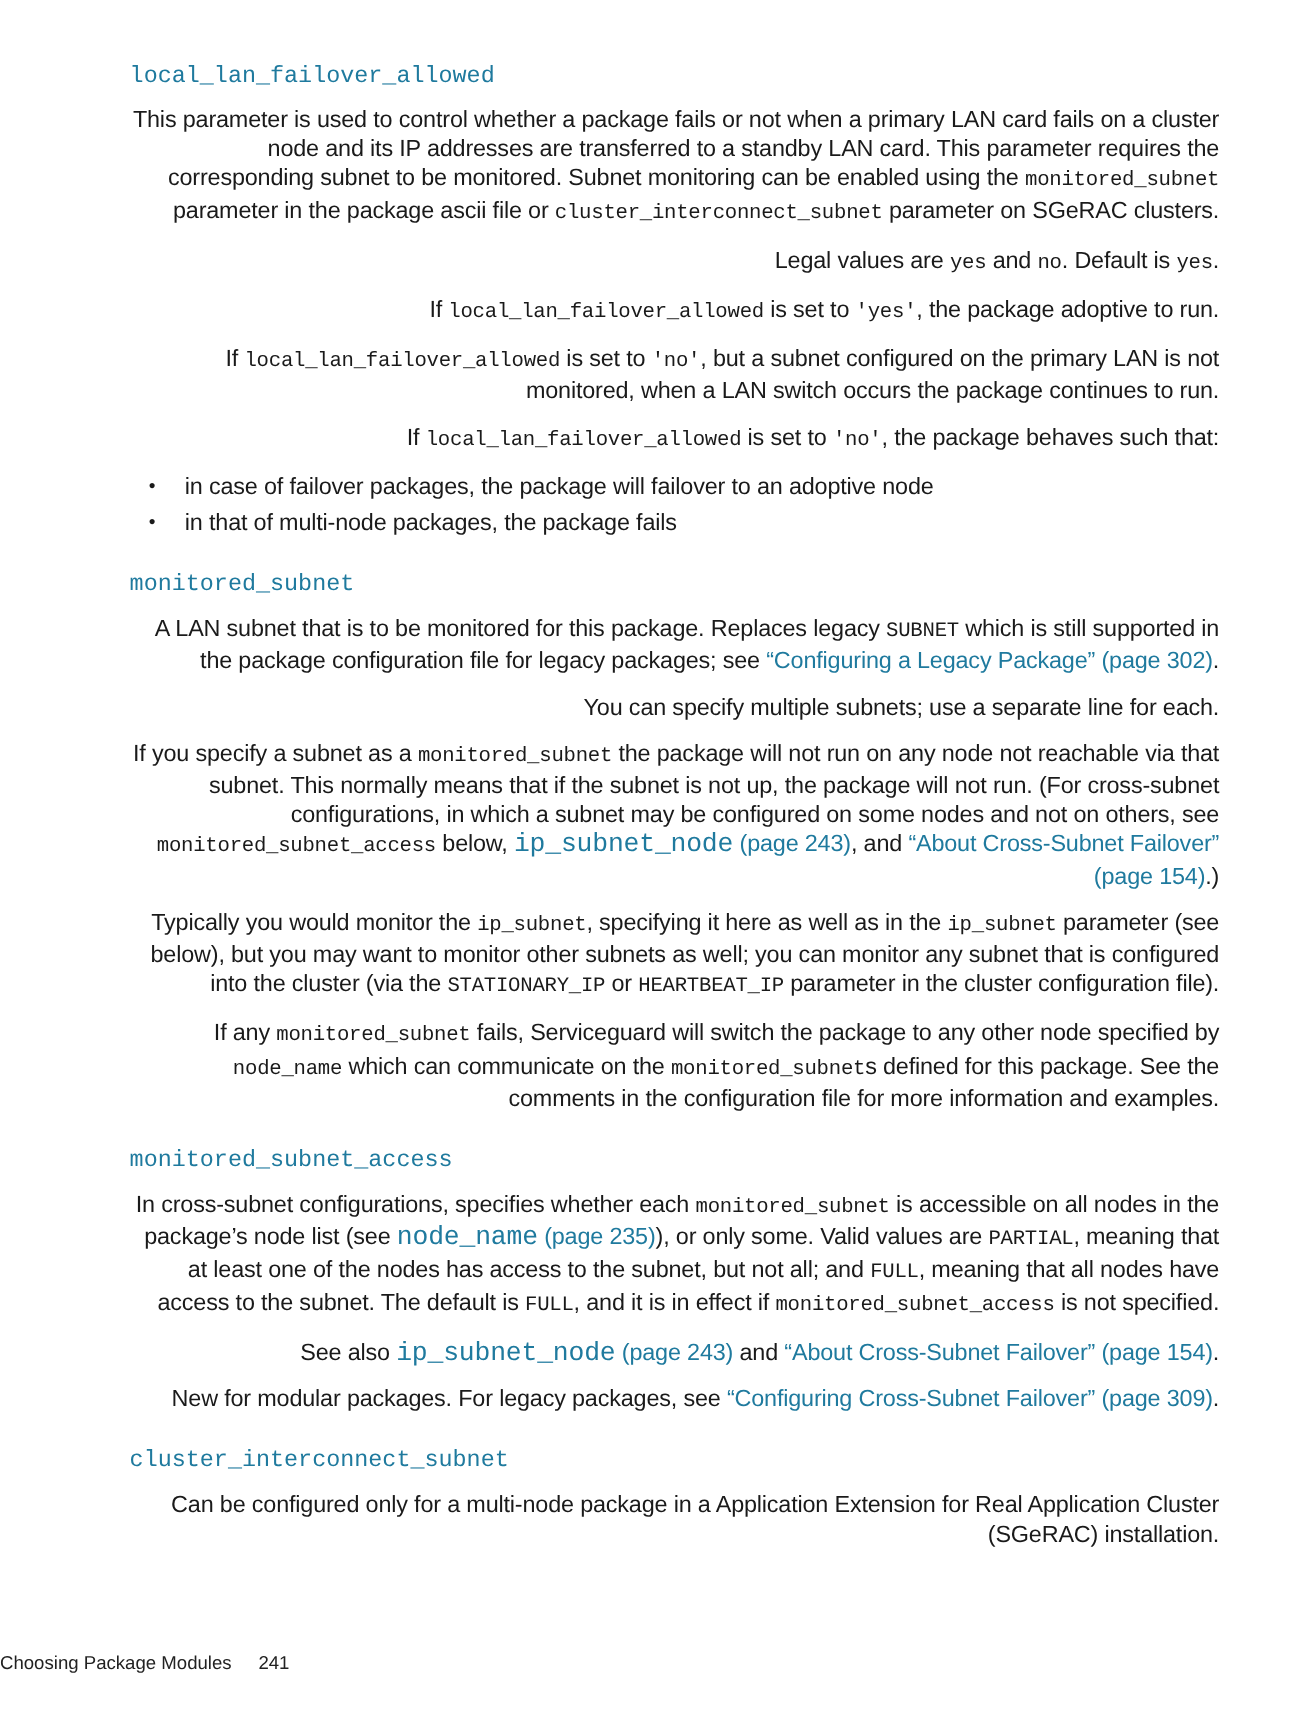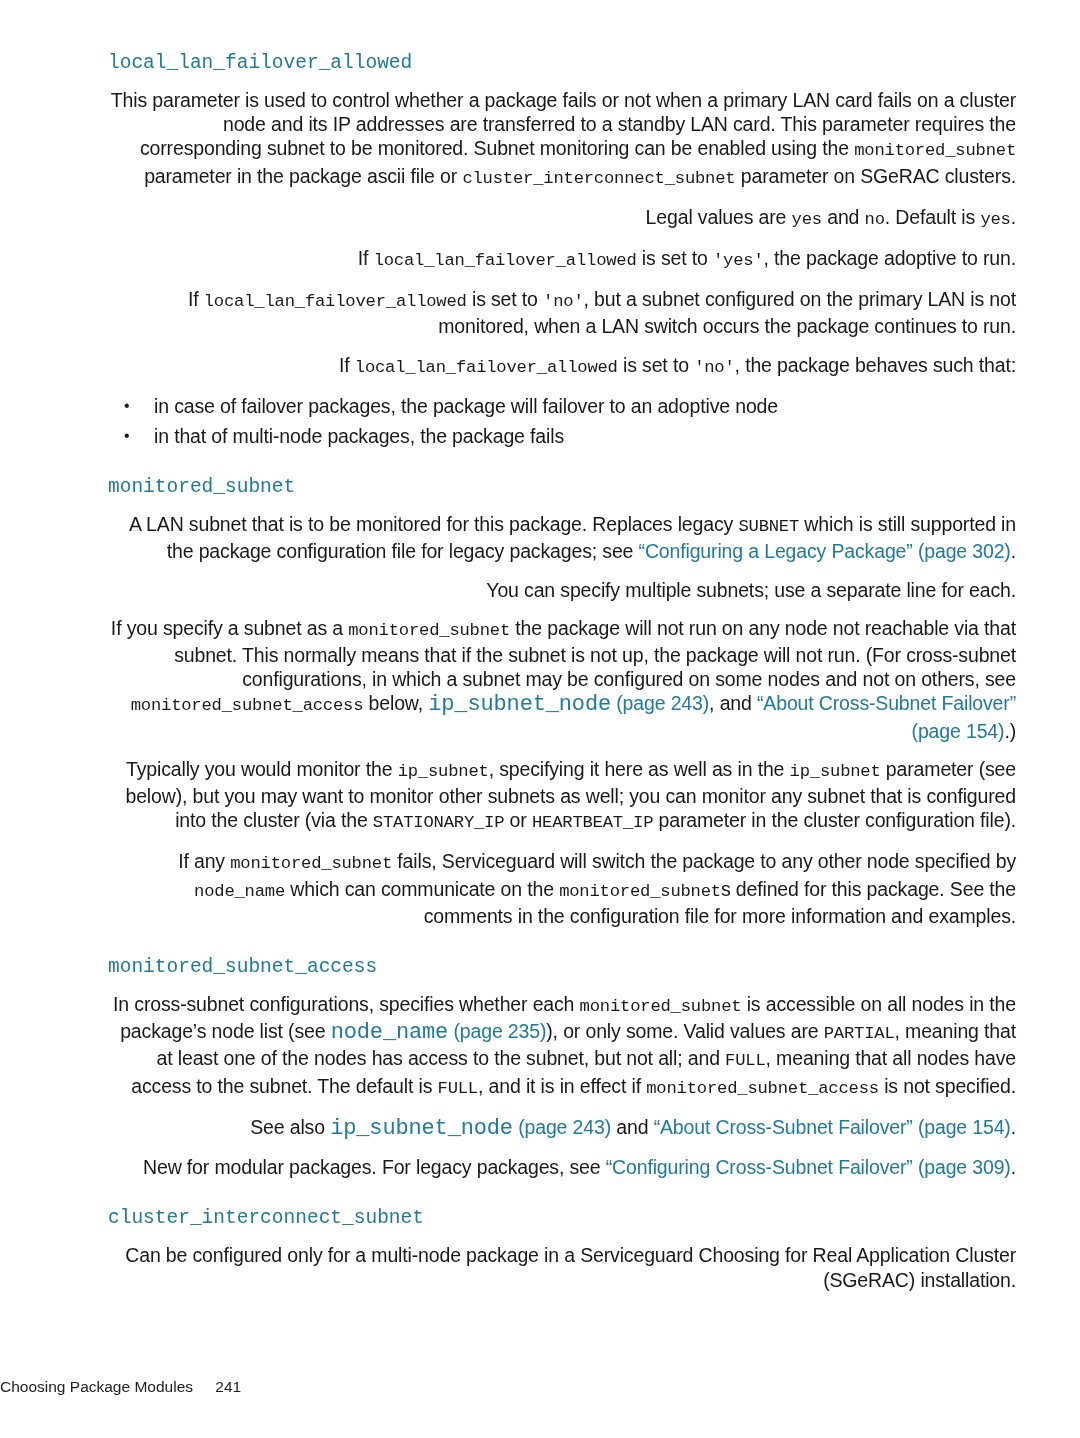--- a/index.html
+++ b/index.html
@@ -105,20 +105,20 @@
       <p class="para"><span>A LAN subnet that is to be monitored for this package. Replaces legacy </span><span class="mono">SUBNET</span><span> which is still supported in the package configuration file for legacy packages; see </span><span class="xref">“Configuring a Legacy Package” (page 302)</span><span>.</span></p>
       <p class="para"><span>You can specify multiple subnets; use a separate line for each.</span></p>
       <p class="para"><span>If you specify a subnet as a </span><span class="mono">monitored_subnet</span><span> the package will not run on any node not reachable via that subnet. This normally means that if the subnet is not up, the package will not run. (For cross-subnet configurations, in which a subnet may be configured on some nodes and not on others, see </span><span class="mono">monitored_subnet_access</span><span> below, </span><span class="xref-mono">ip_subnet_node</span><span class="xref"> (page 243)</span><span>, and </span><span class="xref">“About Cross-Subnet Failover” (page 154)</span><span>.)</span></p>
       <p class="para"><span>Typically you would monitor the </span><span class="mono">ip_subnet</span><span>, specifying it here as well as in the </span><span class="mono">ip_subnet</span><span> parameter (see below), but you may want to monitor other subnets as well; you can monitor any subnet that is configured into the cluster (via the </span><span class="mono">STATIONARY_IP</span><span> or </span><span class="mono">HEARTBEAT_IP</span><span> parameter in the cluster configuration file).</span></p>
       <p class="para"><span>If any </span><span class="mono">monitored_subnet</span><span> fails, Serviceguard will switch the package to any other node specified by </span><span class="mono">node_name</span><span> which can communicate on the </span><span class="mono">monitored_subnet</span><span>s defined for this package. See the comments in the configuration file for more information and examples.</span></p>
       <div class="heading space-above">monitored_subnet_access</div>
       <p class="para"><span>In cross-subnet configurations, specifies whether each </span><span class="mono">monitored_subnet</span><span> is accessible on all nodes in the package’s node list (see </span><span class="xref-mono">node_name</span><span class="xref"> (page 235)</span><span>), or only some. Valid values are </span><span class="mono">PARTIAL</span><span>, meaning that at least one of the nodes has access to the subnet, but not all; and </span><span class="mono">FULL</span><span>, meaning that all nodes have access to the subnet. The default is </span><span class="mono">FULL</span><span>, and it is in effect if </span><span class="mono">monitored_subnet_access</span><span> is not specified.</span></p>
       <p class="para"><span>See also </span><span class="xref-mono">ip_subnet_node</span><span class="xref"> (page 243)</span><span> and </span><span class="xref">“About Cross-Subnet Failover” (page 154)</span><span>.</span></p>
       <p class="para"><span>New for modular packages. For legacy packages, see </span><span class="xref">“Configuring Cross-Subnet Failover” (page 309)</span><span>.</span></p>
       <div class="heading space-above">cluster_interconnect_subnet</div>
-      <p class="para"><span>Can be configured only for a multi-node package in a Serviceguard Choosing for Real Application Cluster (SGeRAC) installation.</span></p>
+      <p class="para"><span>Can be configured only for a multi-node package in a Application Extension for Real Application Cluster (SGeRAC) installation.</span></p>
     </div>
 
   <div class="footer">
     <span>Choosing Package Modules</span>
     <span class="pagenum">241</span>
   </div>
 </div>
 
 </body></html>

